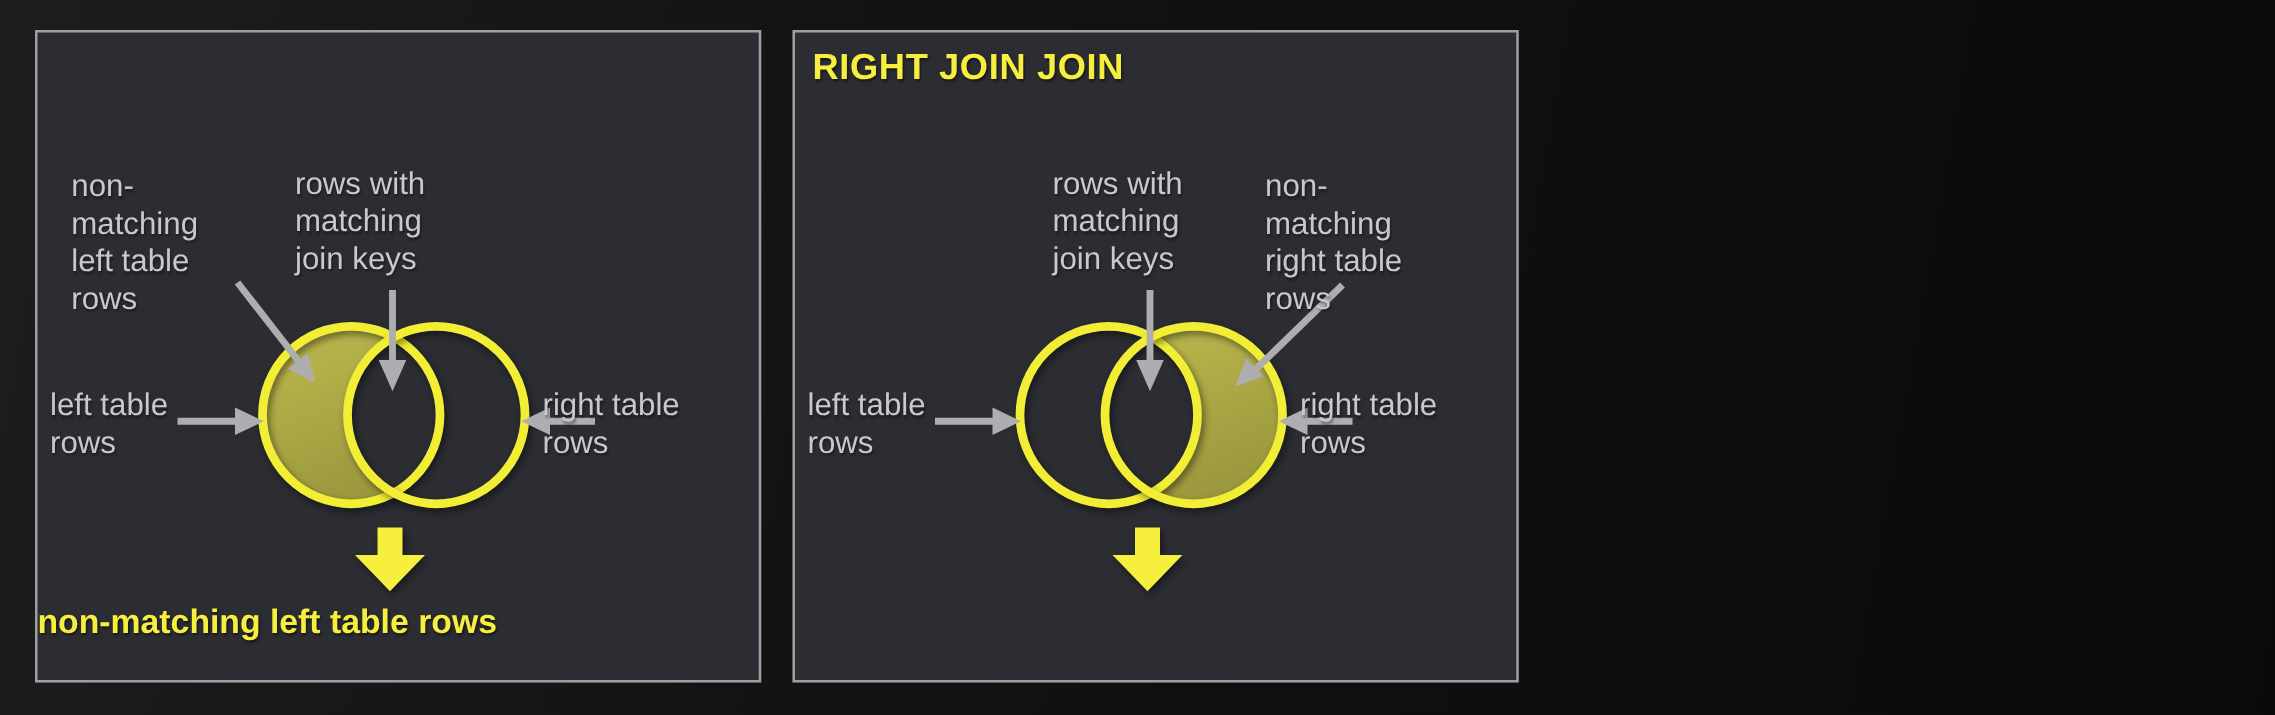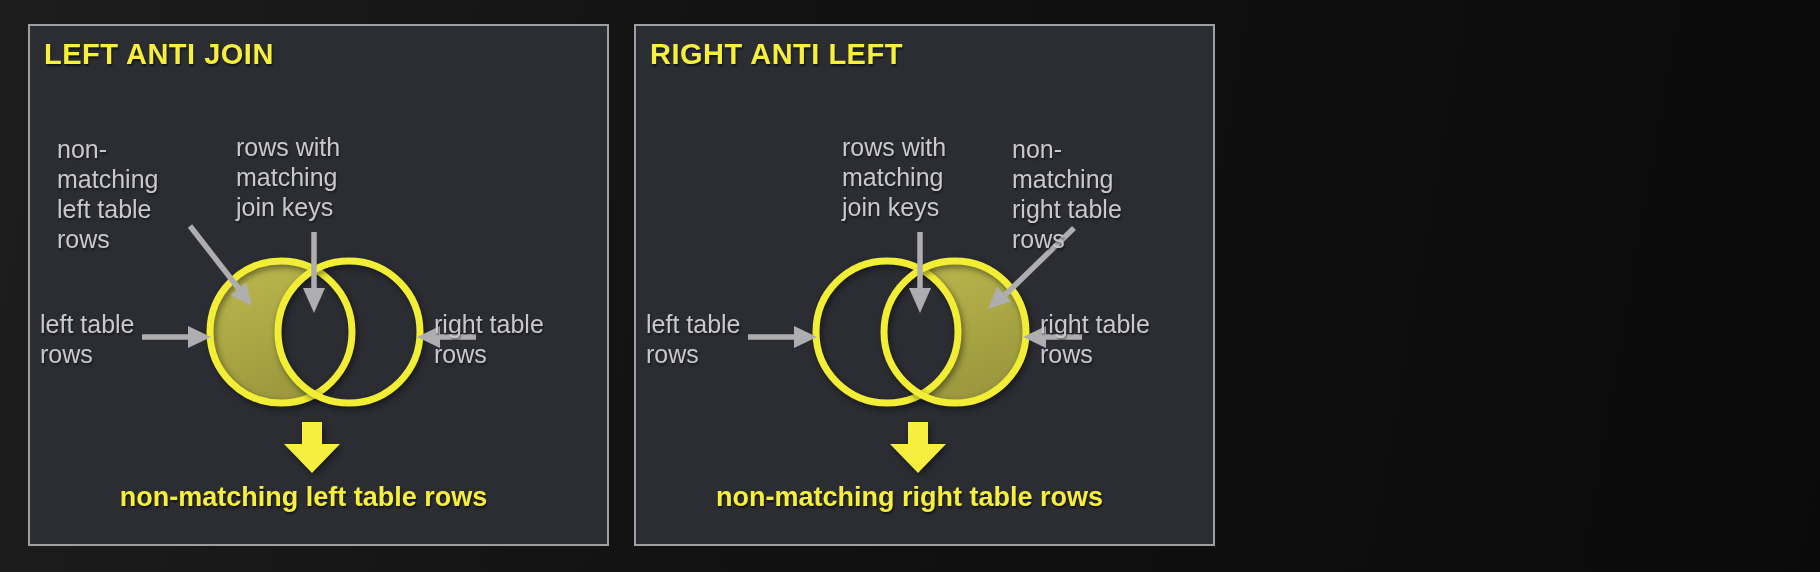--- a/index.html
+++ b/index.html
@@ -21,21 +21,21 @@
     color:var(--accent-yellow,#f6ef3d);
     text-shadow:1px 2px 2px rgba(0,0,0,.55);
   }
   .note{
     position:absolute;text-align:left;white-space:pre-line;
     color:var(--label-gray,#c9c9cc);
     font-size:25px;line-height:30px;
     text-shadow:1px 2px 2px rgba(0,0,0,.4);
   }
   .result{
-    position:absolute;left:0;right:30px;top:456px;text-align:center;
+    position:absolute;left:0;right:30px;top:456px;
     font-size:27px;font-weight:bold;
     color:var(--accent-yellow,#f6ef3d);
     text-shadow:1px 2px 2px rgba(0,0,0,.55);
   }
   .ring{fill:none;stroke:var(--venn-stroke,#f2ee35);stroke-width:7;
         filter:drop-shadow(2px 3px 3px rgba(0,0,0,.45));}
   .erase{fill:var(--panel-bg,#2b2d33);}
   .aline{stroke:var(--arrow-gray,#aeaeb1);stroke-width:5.5;fill:none;}
   .ahead{fill:var(--arrow-gray,#aeaeb1);}
   .yarrow{fill:var(--accent-yellow,#f6ef3d);
@@ -73,21 +73,20 @@
         <polygon class="ahead" points="273,262 295,262 284,287"></polygon>
       </g>
       <g>
         <line class="aline" x1="160" y1="200" x2="209" y2="263"></line>
         <polygon class="ahead" points="200.5,269 222,280 216.1,256.6"></polygon>
       </g>
 
       <polygon class="yarrow" points="272,396 292,396 292,418 310,418 282,447 254,418 272,418"></polygon>
     </svg>
 
-    <div class="panel-title">LEFT ANTI JOIN</div>
     <div class="note" style="left:27px;top:108px;width:150px;">non-
 matching
 left table
 rows</div>
     <div class="note" style="left:206px;top:106px;width:156px;">rows with
 matching
 join keys</div>
     <div class="note" style="left:10px;top:283px;width:145px;">left table
 rows</div>
     <div class="note" style="left:404px;top:283px;width:156px;">right table
@@ -122,28 +121,27 @@
         <polygon class="ahead" points="273,262 295,262 284,287"></polygon>
       </g>
       <g>
         <line class="aline" x1="438" y1="202" x2="369" y2="269"></line>
         <polygon class="ahead" points="361.1,260.6 352,283 374.9,275.2"></polygon>
       </g>
 
       <polygon class="yarrow" points="272,396 292,396 292,418 310,418 282,447 254,418 272,418"></polygon>
     </svg>
 
-    <div class="panel-title">RIGHT ANTI LEFT</div>
+    <div class="panel-title">RIGHT JOIN JOIN</div>
     <div class="note" style="left:206px;top:106px;width:156px;">rows with
 matching
 join keys</div>
     <div class="note" style="left:376px;top:108px;width:152px;">non-
 matching
 right table
 rows</div>
     <div class="note" style="left:10px;top:283px;width:145px;">left table
 rows</div>
     <div class="note" style="left:404px;top:283px;width:156px;">right table
 rows</div>
-    <div class="result">non-matching right table rows</div>
   </div>
 
 </div>
 
 </body></html>

